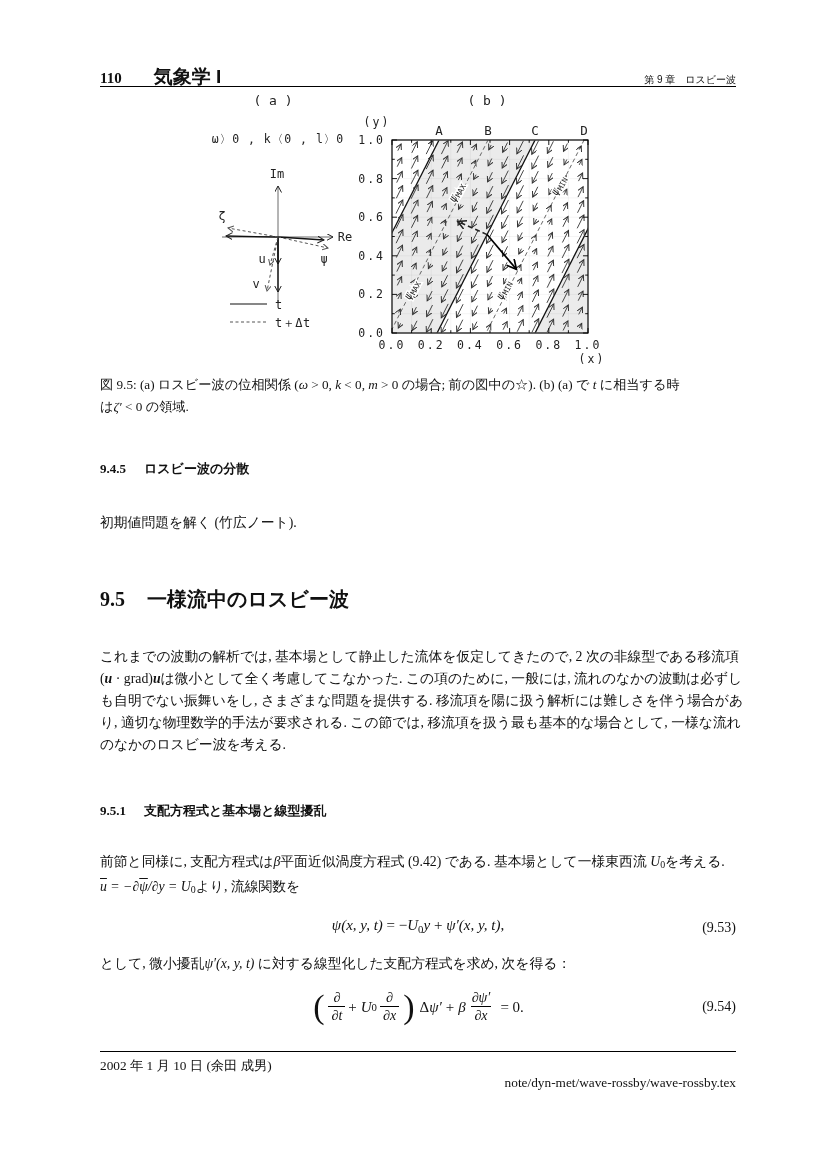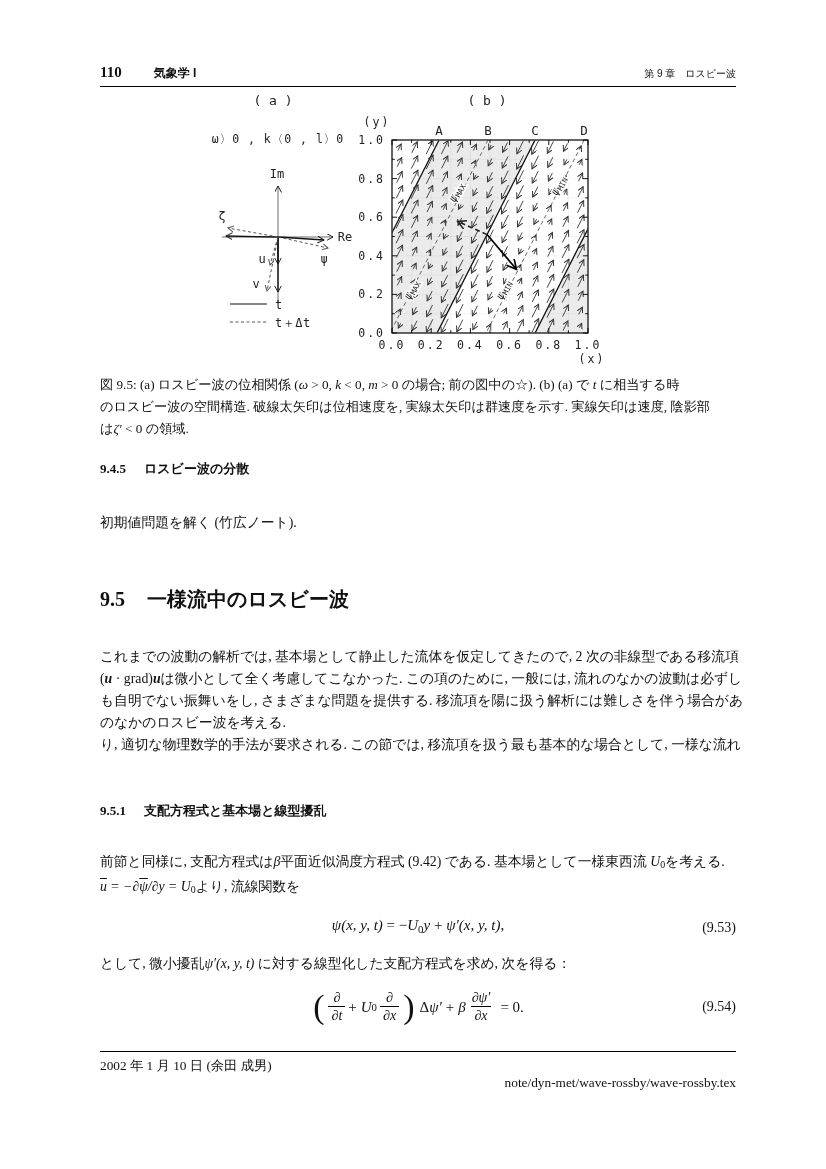--- a/index.html
+++ b/index.html
@@ -1,21 +1,21 @@
 <!DOCTYPE html>
 <html><head>
 <meta charset="utf-8">
 <style>
   html,body{margin:0;padding:0;background:#ffffff;}
   body{width:826px;height:1169px;position:relative;font-family:"Liberation Serif","DejaVu Serif",serif;color:#111;}
   .abs{position:absolute;}
   
   .hdr{left:100px;top:64px;width:636px;display:flex;align-items:baseline;}
   .hdr .pgnum{font-weight:bold;font-size:15px;font-family:"Liberation Serif",serif;}
-  .hdr .ltitle{font-weight:bold;font-size:12px;font-family:"Liberation Sans",sans-serif;margin-left:32px;}
+  .hdr .ltitle{font-weight:bold;font-size:19px;font-family:"Liberation Sans",sans-serif;margin-left:32px;}
   .hdr .rtitle{font-weight:normal;font-size:10px;font-family:"Liberation Sans",sans-serif;margin-left:auto;}
   .hrule{left:100px;top:86px;width:636px;border-top:1.6px solid #000;height:0;}
   .frule{left:100px;top:1051px;width:636px;border-top:1px solid #000;height:0;}
   
   #figure-svg{left:100px;top:90px;}
   svg text{font-family:"DejaVu Sans Mono","Liberation Mono",monospace;fill:#222;}
   
   .caption{left:100px;top:374px;width:660px;font-size:13.2px;line-height:22px;}
   .para{width:680px;font-size:13.8px;line-height:22px;}
   .rline{white-space:nowrap;}
@@ -371,40 +371,39 @@
     <text x="277" y="36" font-size="11.5" text-anchor="middle" letter-spacing="2px">(y)</text>
     <text x="492" y="273" font-size="11.5" text-anchor="middle" letter-spacing="2px">(x)</text>
     <text x="339.04" y="45" font-size="12.5" text-anchor="middle">A</text>
     <text x="388.03999999999996" y="45" font-size="12.5" text-anchor="middle">B</text>
     <text x="435.08" y="45" font-size="12.5" text-anchor="middle">C</text>
     <text x="484.08" y="45" font-size="12.5" text-anchor="middle">D</text>
   </svg>
 
 <div class="abs caption">
     <div class="rline"><span class="seg-r">図 9.5: (a) ロスビー波の位相関係 (</span><span class="seg-i">ω</span><span class="seg-r"> &gt; 0, </span><span class="seg-i">k</span><span class="seg-r"> &lt; 0, </span><span class="seg-i">m</span><span class="seg-r"> &gt; 0 の場合; 前の図中の☆). (b) (a) で </span><span class="seg-i">t</span><span class="seg-r"> に相当する時</span></div>
-    <div class="rline"><span class="seg-r">のロスビー波の空間構造. 破線太矢印は位相速度を, 実線太矢印は群速度を示す. 実線矢印は速度, 陰影部</span></div>
     <div class="rline"><span class="seg-r">は</span><span class="seg-i">ζ′</span><span class="seg-r"> &lt; 0 の領域.</span></div>
   </div>
 
 <div class="abs subhead" style="left:100px;top:460px;">
   <span class="no">9.4.5</span><span class="ti">ロスビー波の分散</span>
 </div>
 <div class="abs para" style="left:100px;top:512px;">
     <div class="rline"><span class="seg-r">初期値問題を解く (竹広ノート).</span></div>
   </div>
 
 <div class="abs sechead" style="left:100px;top:586px;">
   <span class="no">9.5</span><span class="ti">一様流中のロスビー波</span>
 </div>
 <div class="abs para" style="left:100px;top:646px;">
     <div class="rline"><span class="seg-r">これまでの波動の解析では, 基本場として静止した流体を仮定してきたので, 2 次の非線型である移流項</span></div>
     <div class="rline"><span class="seg-r">(</span><span class="seg-bi">u</span><span class="seg-r"> · grad)</span><span class="seg-bi">u</span><span class="seg-r">は微小として全く考慮してこなかった. この項のために, 一般には, 流れのなかの波動は必ずし</span></div>
     <div class="rline"><span class="seg-r">も自明でない振舞いをし, さまざまな問題を提供する. 移流項を陽に扱う解析には難しさを伴う場合があ</span></div>
+    <div class="rline"><span class="seg-r">り, 適切な物理数学的手法が要求される. この節では, 移流項を扱う最も基本的な場合として, 一様な流れ</span></div>
     <div class="rline"><span class="seg-r">のなかのロスビー波を考える.</span></div>
-    <div class="rline"><span class="seg-r">り, 適切な物理数学的手法が要求される. この節では, 移流項を扱う最も基本的な場合として, 一様な流れ</span></div>
   </div>
 
 <div class="abs subhead" style="left:100px;top:802px;">
   <span class="no">9.5.1</span><span class="ti">支配方程式と基本場と線型擾乱</span>
 </div>
 <div class="abs para" style="left:100px;top:851px;">
     <div class="rline"><span class="seg-r">前節と同様に, 支配方程式は</span><span class="seg-i">β</span><span class="seg-r">平面近似渦度方程式 (9.42) である. 基本場として一様東西流 </span><span class="seg-i">U</span><span class="seg-sub">0</span><span class="seg-r">を考える.</span></div>
     <div class="rline"><span class="seg-ov">u</span><span class="seg-i"> = −∂</span><span class="seg-ov">ψ</span><span class="seg-i">/∂y = U</span><span class="seg-sub">0</span><span class="seg-r">より, 流線関数を</span></div>
   </div>
 

